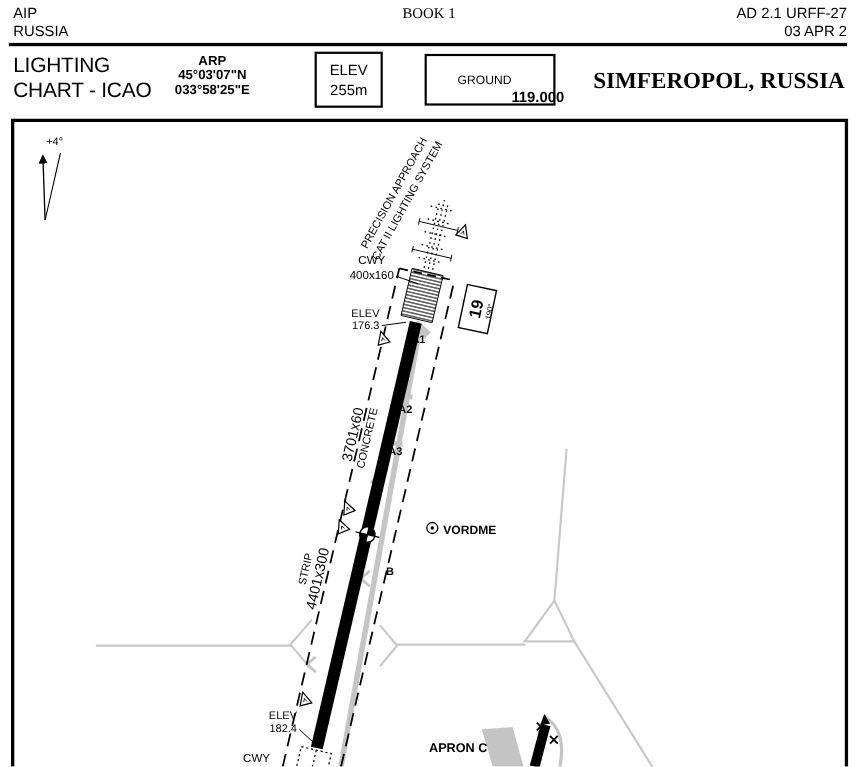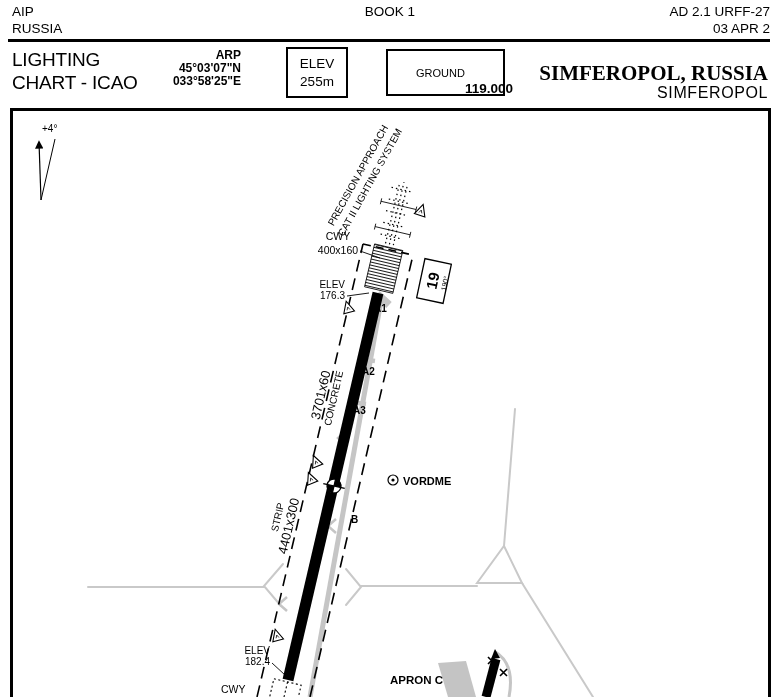--- a/index.html
+++ b/index.html
@@ -3,40 +3,40 @@
 <meta charset="utf-8">
 <style>
   html,body{margin:0;padding:0;background:#fff;width:778px;height:697px;overflow:hidden;
             font-family:"Liberation Sans",sans-serif;color:#000;}
   .abs{position:absolute;}
   
   #page{position:relative;width:778px;height:552px;background:#fff;}
   .hdr-small{font-size:13.5px;line-height:16px;}
   .hdr-rule{position:absolute;left:8px;top:39px;width:762px;height:3px;background:#000;}
   .chart-title{font-size:19px;line-height:23px;letter-spacing:-0.2px;}
-  .arp-block{font-size:12px;font-weight:bold;line-height:13px;text-align:right;}
+  .arp-block{font-size:12px;font-weight:bold;line-height:13px;text-align:center;}
   .box{position:absolute;border:2px solid #000;display:flex;align-items:center;justify-content:center;}
   .elev-box{left:286px;top:47px;width:58px;height:47px;flex-direction:column;font-size:13.5px;line-height:18px;}
   .gnd-box{left:386px;top:49px;width:119px;height:47px;flex-direction:row;justify-content:space-between;padding:0 28px;box-sizing:border-box;}
   .gnd-label{font-size:11px;}
   .gnd-freq{font-size:13.5px;font-weight:bold;margin-top:31px;}
   .city{font-family:"Liberation Serif",serif;font-weight:bold;font-size:21px;margin-top:15px;}
   .aerodrome-name{font-size:16px;letter-spacing:0.6px;}
   .r{text-align:right;}
   
   svg text{fill:#000;}
 </style>
 </head>
 <body>
 
 <div id="page">
 
   <div class="abs hdr-small" style="left:12px;top:4px;">AIP</div>
   <div class="abs hdr-small" style="left:12px;top:21px;">RUSSIA</div>
-  <div class="abs hdr-small" style="left:330px;top:4px;width:120px;text-align:center;">BOOK 1</div>
+  <div class="abs hdr-small" style="left:330px;top:4px;width:120px;text-align:center;font-family:Liberation Serif, serif;">BOOK 1</div>
   <div class="abs hdr-small r" style="right:8px;top:4px;">AD 2.1 URFF-27</div>
   <div class="abs hdr-small r" style="right:8px;top:21px;">03 APR 2</div>
   <div class="hdr-rule"></div>
 
   <div class="abs chart-title" style="left:12px;top:48px;">
     <div>LIGHTING</div>
     <div>CHART - ICAO</div>
   </div>
   <div class="abs arp-block" style="left:145px;top:49px;width:96px;">
     <div>ARP</div>
@@ -45,21 +45,20 @@
   </div>
   <div class="box elev-box">
     <div>ELEV</div>
     <div>255m</div>
   </div>
   <div class="box gnd-box">
     <span class="gnd-label">GROUND</span>
     <span class="gnd-freq">119.000</span>
   </div>
   <div class="abs city r" style="right:10px;top:46px;width:300px;">SIMFEROPOL, RUSSIA</div>
-  <div class="abs aerodrome-name r" style="right:10px;top:84px;width:300px;">SIMFEROPOL</div>
 
   <svg class="abs" style="left:0;top:0;" width="778" height="697" viewBox="0 0 778 697">
     <defs>
       <marker id="arrow" viewBox="0 0 10 10" refX="8" refY="5" markerWidth="7" markerHeight="7" orient="auto">
         <path d="M0,0 L10,5 L0,10 z" fill="#000"></path>
       </marker>
       <pattern id="hatch" patternUnits="userSpaceOnUse" width="6" height="3">
         <path d="M0,1.5 H6" stroke="#000" stroke-width="0.9"></path>
       </pattern>
     </defs>

